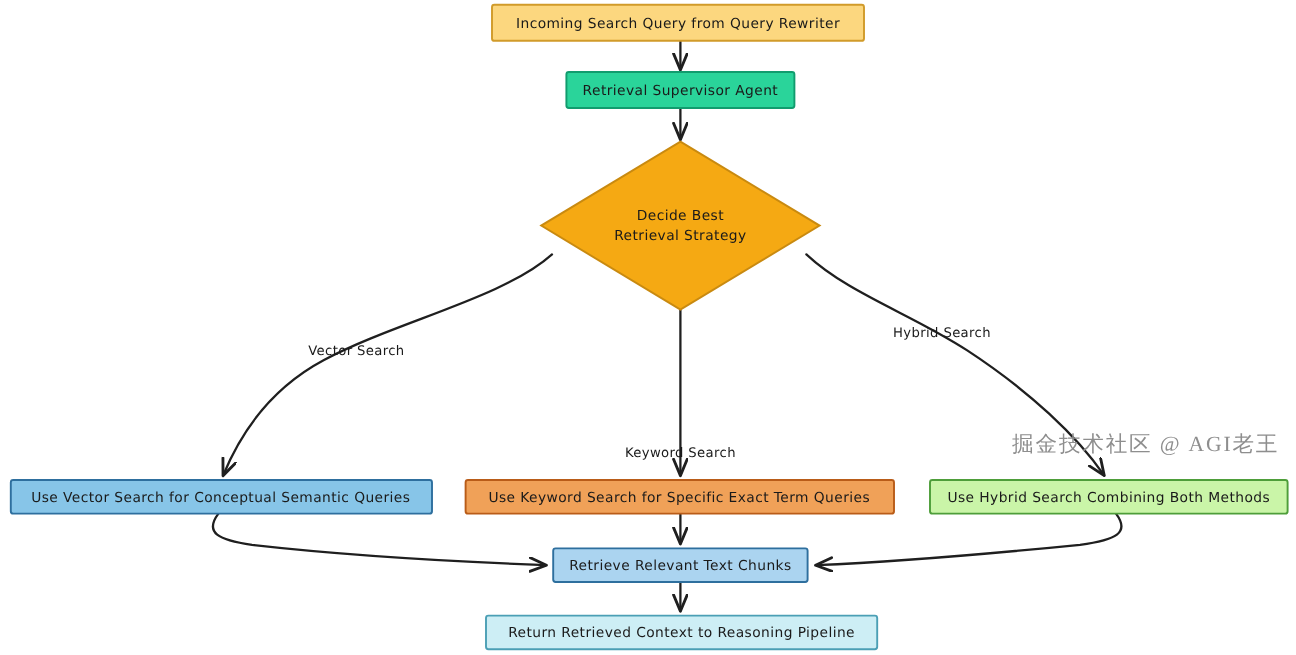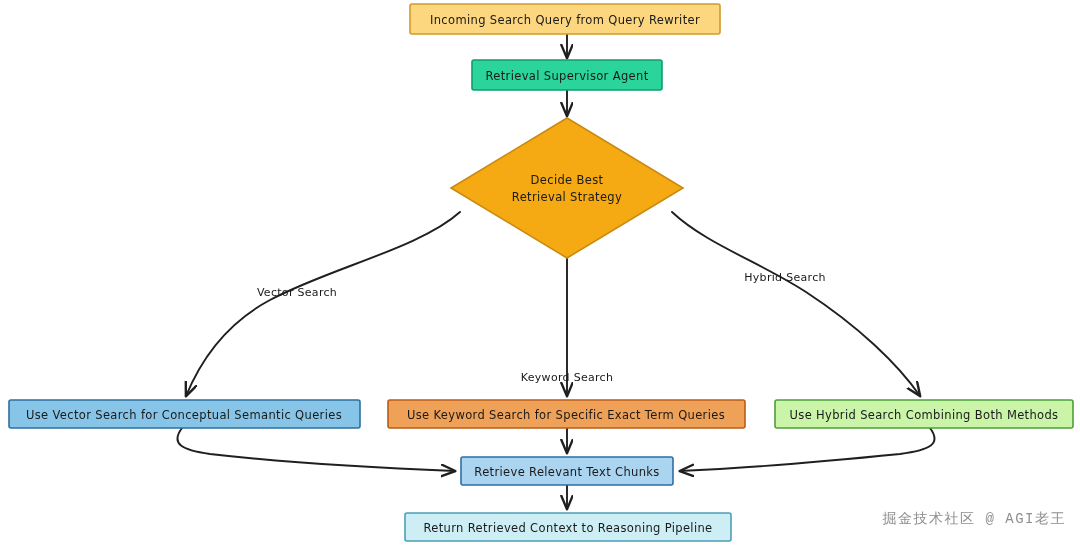--- a/index.html
+++ b/index.html
@@ -9,21 +9,21 @@
   }
   body {
     width: 1080px;
     height: 546px;
     overflow: hidden;
     font-family: "DejaVu Sans", sans-serif;
   }
   #flow-root {
     position: relative;
     width: 1080px;
-    height: 546px;
+    height: 400px;
     background: #ffffff;
     text-align: right;
   }
   svg#flow-svg {
     position: absolute;
     top: 0;
     left: 0;
     width: 1080px;
     height: 546px;
   }
@@ -50,22 +50,22 @@
     font-size: 11px;
     fill: #1a1a1a;
     text-anchor: middle;
     dominant-baseline: middle;
     letter-spacing: 0.3px;
   }
   .watermark {
     position: absolute;
     right: 14px;
     bottom: 18px;
-    font-family: Liberation Mono, monospace;
-    font-size: 14px;
+    font-family: Liberation Serif, serif;
+    font-size: 18px;
     color: #8e8e8e;
     letter-spacing: 1.5px;
     white-space: nowrap;
     user-select: none;
   }
 </style>
 </head>
 <body>
 
 <div id="flow-root">

